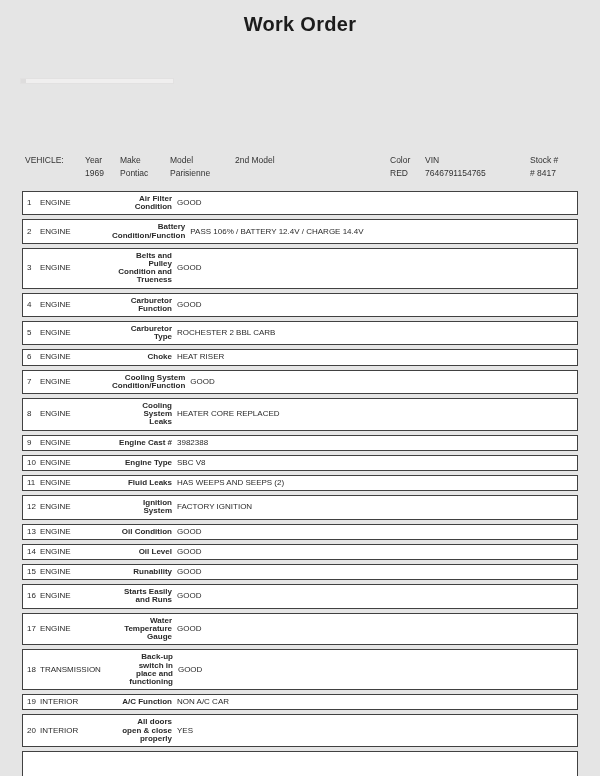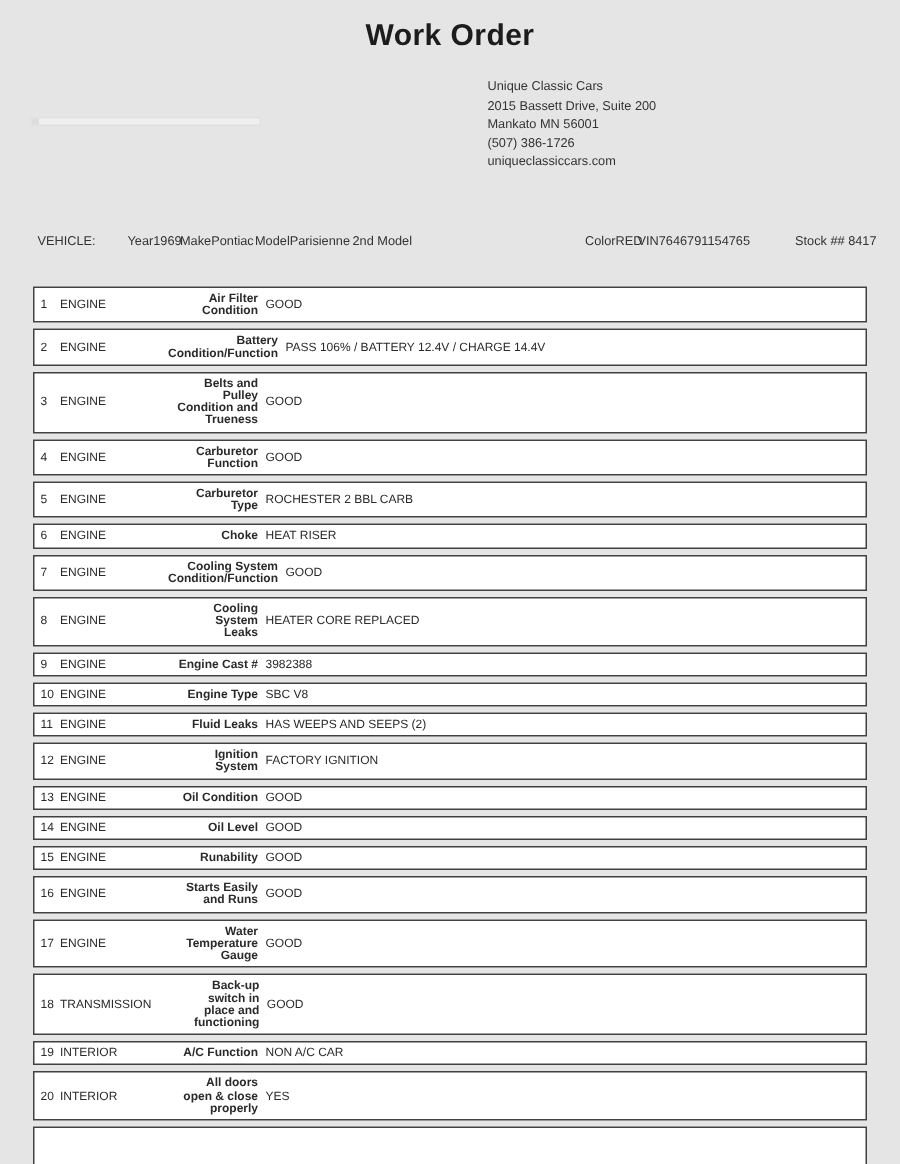--- a/index.html
+++ b/index.html
@@ -61,28 +61,28 @@
     left: 25px;
     top: 154px;
     right: 22px;
     display: flex;
     font-size: 8.5px;
     line-height: 13px;
     color: #333;
   }
   .vehicle-title { width: 60px; flex: none; }
   #vehicle-fields { display: flex; flex: 1; }
-  .vfield { display: flex; flex-direction: row; flex: none; }
+  .vfield { display: flex; flex-direction: column; flex: none; }
   #vehicle-fields .vfield:nth-child(1) { width: 35px; }
   #vehicle-fields .vfield:nth-child(2) { width: 50px; }
   #vehicle-fields .vfield:nth-child(3) { width: 65px; }
   #vehicle-fields .vfield:nth-child(4) { width: 155px; }
   #vehicle-fields .vfield:nth-child(5) { width: 35px; }
   #vehicle-fields .vfield:nth-child(6) { width: 105px; }
-  #vehicle-fields .vfield:nth-child(7) { width: auto; text-align: right; }
+  #vehicle-fields .vfield:nth-child(7) { width: auto; }
 
   
   .worktable {
     position: absolute;
     left: 22px;
     right: 22px;
     top: 191px;
   }
   .wrow {
     display: flex;
@@ -108,27 +108,20 @@
     background: #fff;
   }
 </style>
 </head>
 <body>
 
 <div class="page">
 
   <div class="title">Work Order</div>
 
-  <div class="company">
-    <div>Unique Classic Cars</div>
-    <div>2015 Bassett Drive, Suite 200</div>
-    <div>Mankato MN 56001</div>
-    <div>(507) 386-1726</div>
-    <div>uniqueclassiccars.com</div>
-  </div>
 
   <div class="logo-bar">
     <div class="logo-bar-cap"></div>
   </div>
 
   <div class="vehicle">
     <span class="vehicle-title">VEHICLE:</span>
     <span id="vehicle-fields">
   <span class="vfield">
     <span>Year</span>

